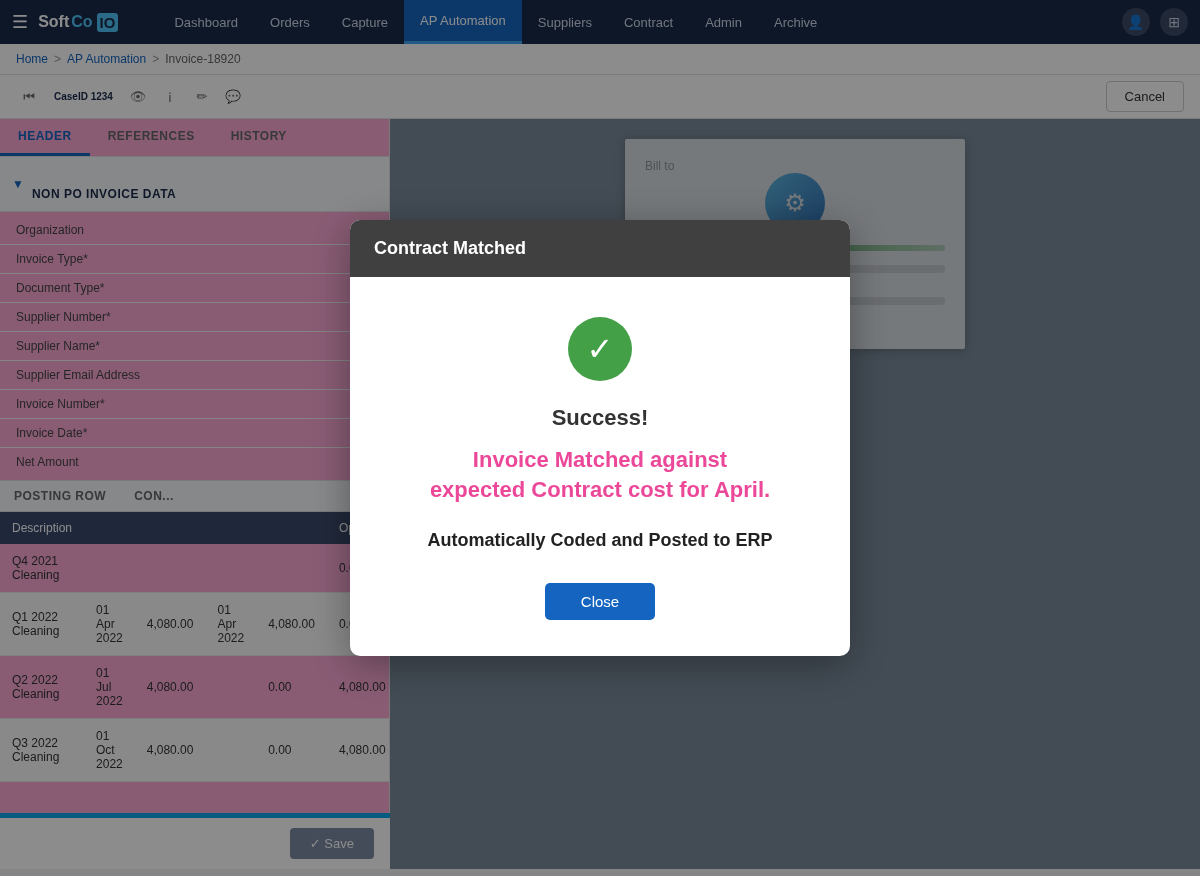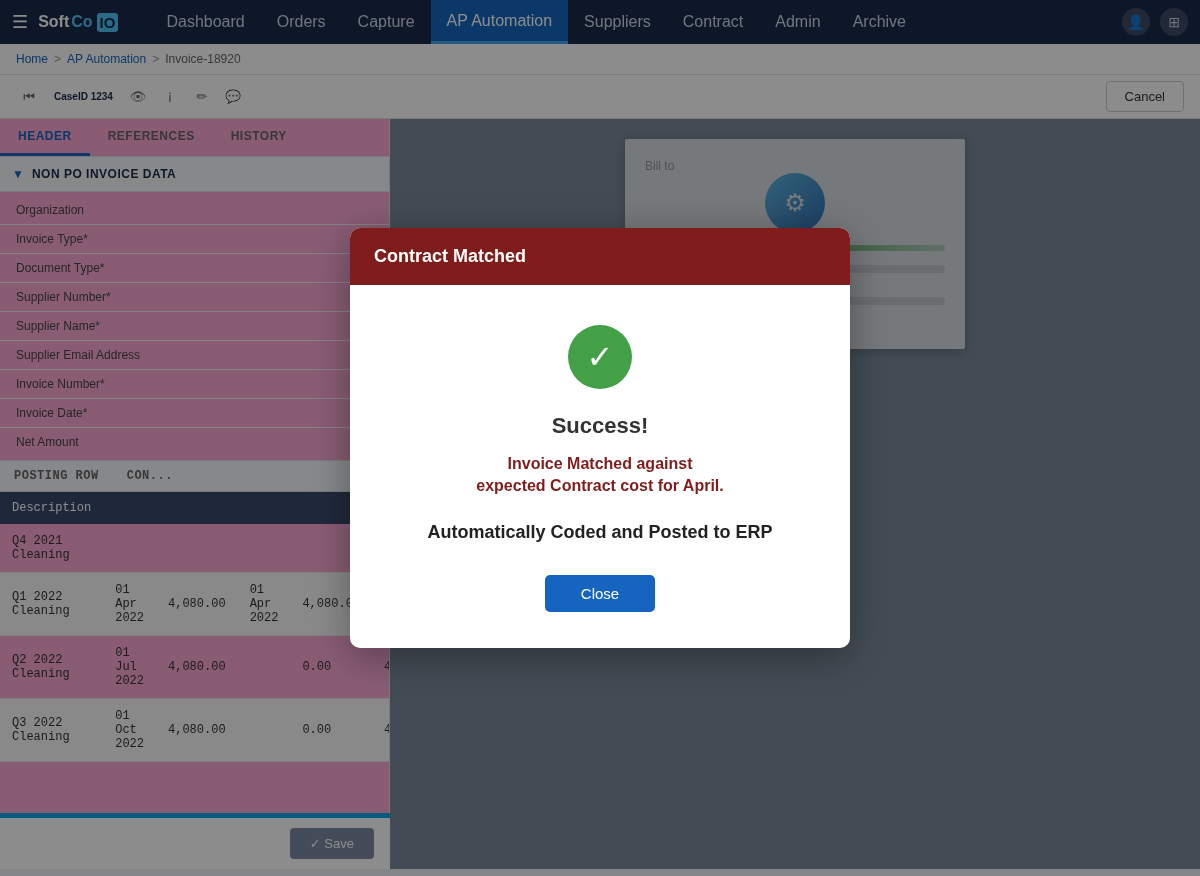--- a/index.html
+++ b/index.html
@@ -17,21 +17,21 @@
     .nav-hamburger {
       color: #fff;
       font-size: 18px;
       margin-right: 10px;
       cursor: pointer;
     }
     .nav-logo {
       color: #fff;
       font-weight: 700;
       font-size: 16px;
-      margin-right: 32px;
+      margin-right: 40px;
       display: flex;
       align-items: center;
       gap: 2px;
     }
     .nav-logo span.soft { color: #fff; }
     .nav-logo span.co { color: #4fc3f7; }
     .nav-logo span.io {
       background: #4fc3f7;
       color: #1a2b4a;
       border-radius: 3px;
@@ -44,21 +44,21 @@
       display: flex;
       flex: 1;
       height: 100%;
     }
     .nav-item {
       color: #cdd6e8;
       padding: 0 16px;
       display: flex;
       align-items: center;
       cursor: pointer;
-      font-size: 16px;
+      font-size: 13px;
       height: 100%;
       transition: background 0.2s;
     }
     .nav-item.active {
       background: #1565c0;
       color: #fff;
       border-bottom: 3px solid #42a5f5;
     }
     .nav-right {
       display: flex;
@@ -192,20 +192,21 @@
       padding: 10px 12px;
       background: #f5f7fa;
       border-bottom: 1px solid #e0e0e0;
     }
     .section-header-title {
       font-size: 12px;
       font-weight: 700;
       color: #1a2b4a;
       text-transform: uppercase;
       letter-spacing: 0.5px;
+      margin-top: 20px;
     }
     .section-toggle {
       color: #1565c0;
       cursor: pointer;
       font-size: 12px;
     }
     .form-list {
       padding: 4px 0;
     }
     .form-row {
@@ -214,21 +215,20 @@
       color: #444;
       border-bottom: 1px solid #f0f0f0;
     }
     .form-row:last-child { border-bottom: none; }
 
     
     .bottom-area {
       border-top: 1px solid #e0e0e0;
       flex: 1;
       overflow: auto;
-      font-family: Liberation Mono, monospace;
     }
     .table-tabs {
       display: flex;
       background: #f5f7fa;
       border-bottom: 1px solid #e0e0e0;
     }
     .table-tab {
       padding: 8px 14px;
       font-size: 12px;
       font-weight: 600;
@@ -352,21 +352,21 @@
 
     
     .modal {
       background: #fff;
       border-radius: 10px;
       width: 500px;
       overflow: hidden;
       box-shadow: 0 8px 40px rgba(0,0,0,0.35);
     }
     .modal-header {
-      background: #7f1d1d;
+      background: #404040;
       padding: 18px 24px;
     }
     .modal-title {
       color: #fff;
       font-size: 18px;
       font-weight: 600;
     }
     .modal-body {
       padding: 40px 30px 36px;
       text-align: center;
@@ -383,23 +383,23 @@
       font-size: 32px;
       color: #fff;
     }
     .modal-success-text {
       font-size: 22px;
       font-weight: 700;
       color: #333;
       margin-bottom: 14px;
     }
     .modal-main-message {
-      font-size: 16px;
+      font-size: 22px;
       font-weight: 700;
-      color: #7f1d1d;
+      color: #ec4899;
       line-height: 1.35;
       margin-bottom: 26px;
     }
     .modal-sub-message {
       font-size: 18px;
       font-weight: 700;
       color: #222;
       margin-bottom: 32px;
     }
     .btn-close-modal {

